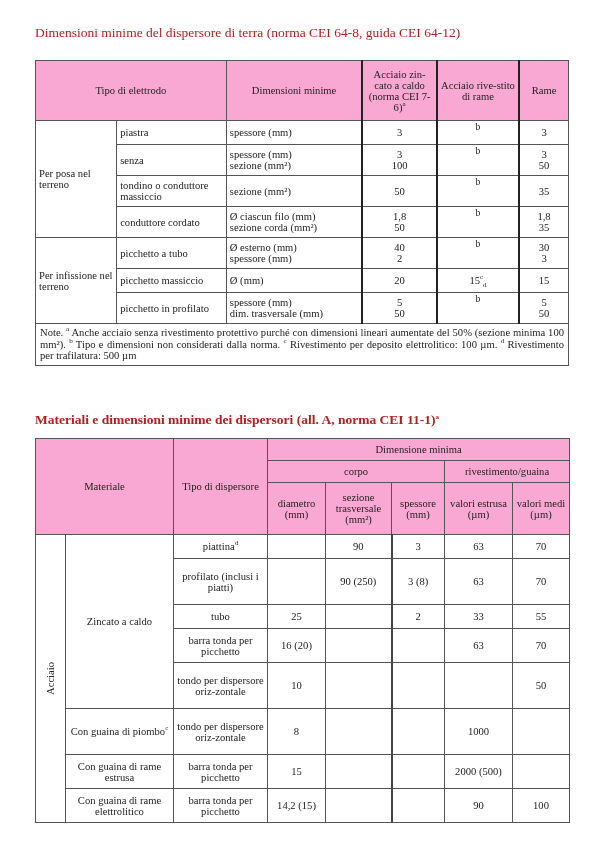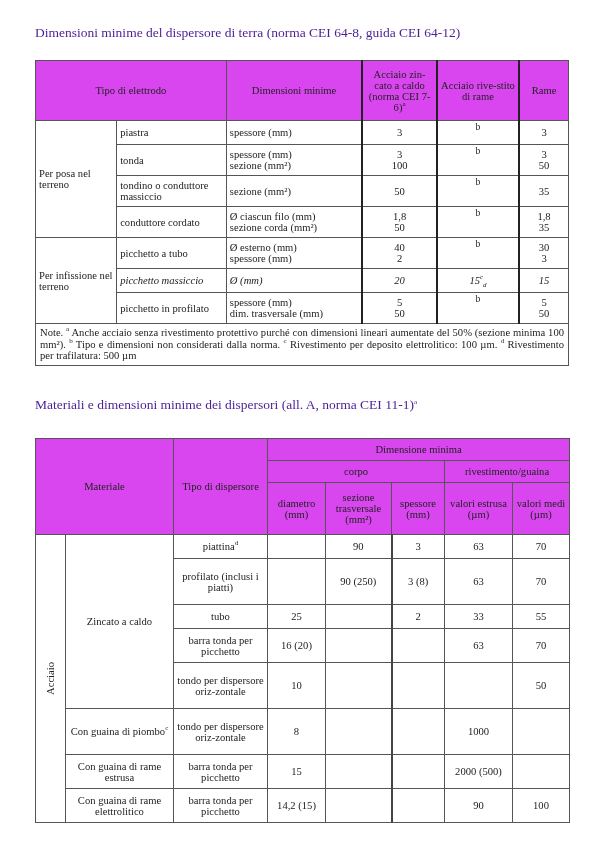--- a/index.html
+++ b/index.html
@@ -2,30 +2,30 @@
 <html><head>
 <meta charset="utf-8">
 <style>
   html, body { margin: 0; padding: 0; background: #ffffff; }
   body {
     width: 600px; height: 841px; position: relative; overflow: hidden;
     font-family: "Liberation Serif", "DejaVu Serif", serif;
     color: #222;
   }
   .title {
-    position: absolute; left: 35px; font-size: 13.5px; white-space: nowrap; color: #4c1d95;
+    position: absolute; left: 35px; font-size: 13.5px; white-space: nowrap; color: #b91c1c;
   }
   #t1-title { top: 25px; }
-  #t2-title { top: 397px; }
+  #t2-title { top: 412px; font-weight: bold; }
   table {
     position: absolute; border-collapse: collapse; table-layout: fixed;
     font-size: 10.6px; line-height: 11px;
   }
   td, th { border: 1px solid #555; padding: 1px 3px; font-weight: normal; vertical-align: middle; }
-  th { background: #d946ef; text-align: center; }
+  th { background: #f9a8d4; text-align: center; }
   .c { text-align: center; }
   .l { text-align: left; }
   sup { font-size: 7px; line-height: 0; }
   sub { font-size: 7px; line-height: 0; }
   .b { vertical-align: top; text-align: center; font-size: 9.5px; }
 
   
   #t1 { left: 35px; top: 60px; width: 534px; }
   #t1 .thick-l { border-left: 2px solid #222; }
   #t1 .note { font-size: 10.6px; text-align: justify; padding: 3px 4px; line-height: 11.5px; margin-left: 22px; }
@@ -70,21 +70,21 @@
         </td>
         <td class="c thick-l">
           <div>3</div>
         </td>
         <td class="thick-l b">b</td>
         <td class="c thick-l">
           <div>3</div>
         </td>
       </tr>
       <tr class="r2" style="height: 31px;">
-        <td class="l">tonda</td>
+        <td class="l">senza</td>
         <td class="l">
           <div>spessore (mm)</div>
           <div>sezione (mm²)</div>
         </td>
         <td class="c thick-l">
           <div>3</div>
           <div>100</div>
         </td>
         <td class="thick-l b">b</td>
         <td class="c thick-l">
@@ -131,21 +131,21 @@
         <td class="c thick-l">
           <div>40</div>
           <div>2</div>
         </td>
         <td class="thick-l b">b</td>
         <td class="c thick-l">
           <div>30</div>
           <div>3</div>
         </td>
       </tr>
-      <tr class="r1" style="height: 24px; font-style: italic;">
+      <tr class="r1" style="height: 24px;">
         <td class="l">picchetto massiccio</td>
         <td class="l">
           <div>Ø (mm)</div>
         </td>
         <td class="c thick-l">
           <div>20</div>
         </td>
         <td class="thick-l c"><span>15</span><sup>c</sup><sub>d</sub></td>
         <td class="c thick-l">
           <div>15</div>

